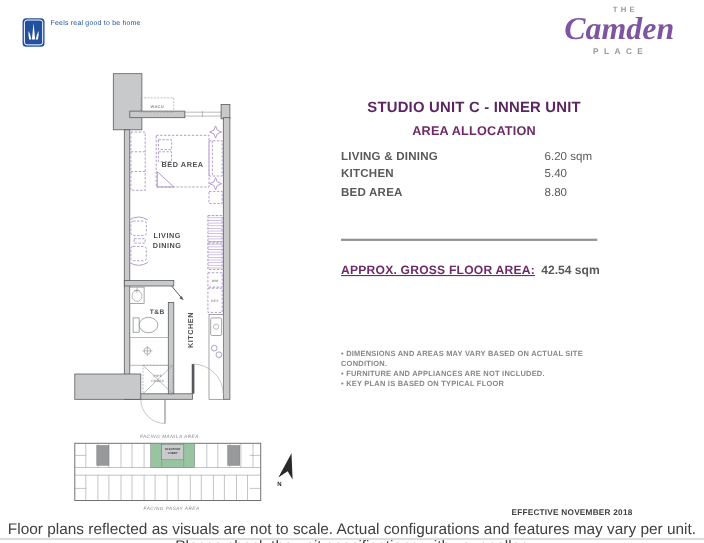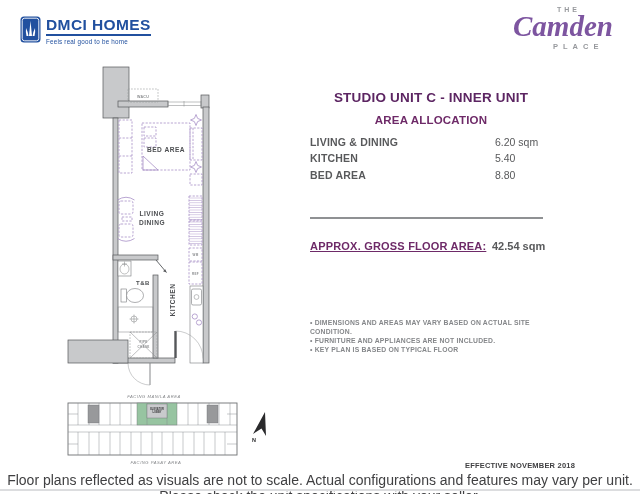--- a/index.html
+++ b/index.html
@@ -10,21 +10,21 @@
   
   .dmci{position:absolute;left:20px;top:16px;display:flex;align-items:flex-start;}
   .dmci-icon{width:21px;height:27px;margin-right:5px;}
   .dmci-name{font-size:15.5px;font-weight:bold;color:var(--brand_blue);letter-spacing:.4px;
     border-bottom:2px solid var(--brand_blue);padding-bottom:1px;line-height:17px;}
   .dmci-tag{font-size:6.3px;color:var(--brand_blue);margin-top:2px;letter-spacing:.2px;}
   .camden{position:absolute;right:15px;top:6px;width:112px;}
   .camden-the{font-size:7px;letter-spacing:3px;color:#97999d;margin-left:44px;font-weight:bold;}
   .camden-name{font-family:Liberation Serif, serif;font-style:italic;font-weight:bold;
     font-size:29px;color:var(--camden_purple);line-height:30px;margin-top:-2px;}
-  .camden-place{font-size:7.5px;letter-spacing:5px;color:#97999d;margin-left:40px;margin-top:1px;font-weight:bold;}
+  .camden-place{font-size:7.5px;letter-spacing:5px;color:#97999d;margin-left:26px;margin-top:1px;font-weight:bold;}
   
   .u-title{position:absolute;left:300px;top:90px;width:262px;text-align:center;
     font-size:13.5px;font-weight:bold;color:var(--title_purple);letter-spacing:.2px;}
   .u-sub{position:absolute;left:300px;top:114px;width:262px;text-align:center;
     font-size:11.5px;font-weight:bold;color:var(--accent_purple);letter-spacing:.2px;}
   .a-table{position:absolute;left:310px;top:136px;width:245px;}
   .a-row{position:relative;height:16.4px;font-size:10.5px;}
   .a-label{font-weight:bold;color:var(--text_gray);letter-spacing:.2px;}
   .a-value{position:absolute;left:185px;top:0;color:var(--text_gray);font-weight:500;}
   .divider{position:absolute;left:310px;top:217px;width:233px;border-top:2px solid #8f9193;}
@@ -67,21 +67,20 @@
 
 <div class="dmci">
   <svg class="dmci-icon" viewBox="0 0 21 27">
     <rect x="0.5" y="0.5" width="20" height="26" rx="3.5" fill="#21509f"></rect>
     <rect x="2.2" y="2.2" width="16.6" height="22.6" rx="2.4" fill="none" stroke="#ffffff" stroke-width="0.9"></rect>
     <path d="M10.5 5 L12 20 L9 20 Z" fill="#ffffff"></path>
     <path d="M6 12 Q8 16 8.5 20 L6.5 20 Q5.5 16 6 12 Z" fill="#ffffff"></path>
     <path d="M15 12 Q13 16 12.5 20 L14.5 20 Q15.5 16 15 12 Z" fill="#ffffff"></path>
   </svg>
   <div class="dmci-text">
-    <div class="dmci-name">DMCI HOMES</div>
     <div class="dmci-tag">Feels real good to be home</div>
   </div>
 </div>
 
 <div class="camden">
   <div class="camden-the">THE</div>
   <div class="camden-name">Camden</div>
   <div class="camden-place">PLACE</div>
 </div>
 

